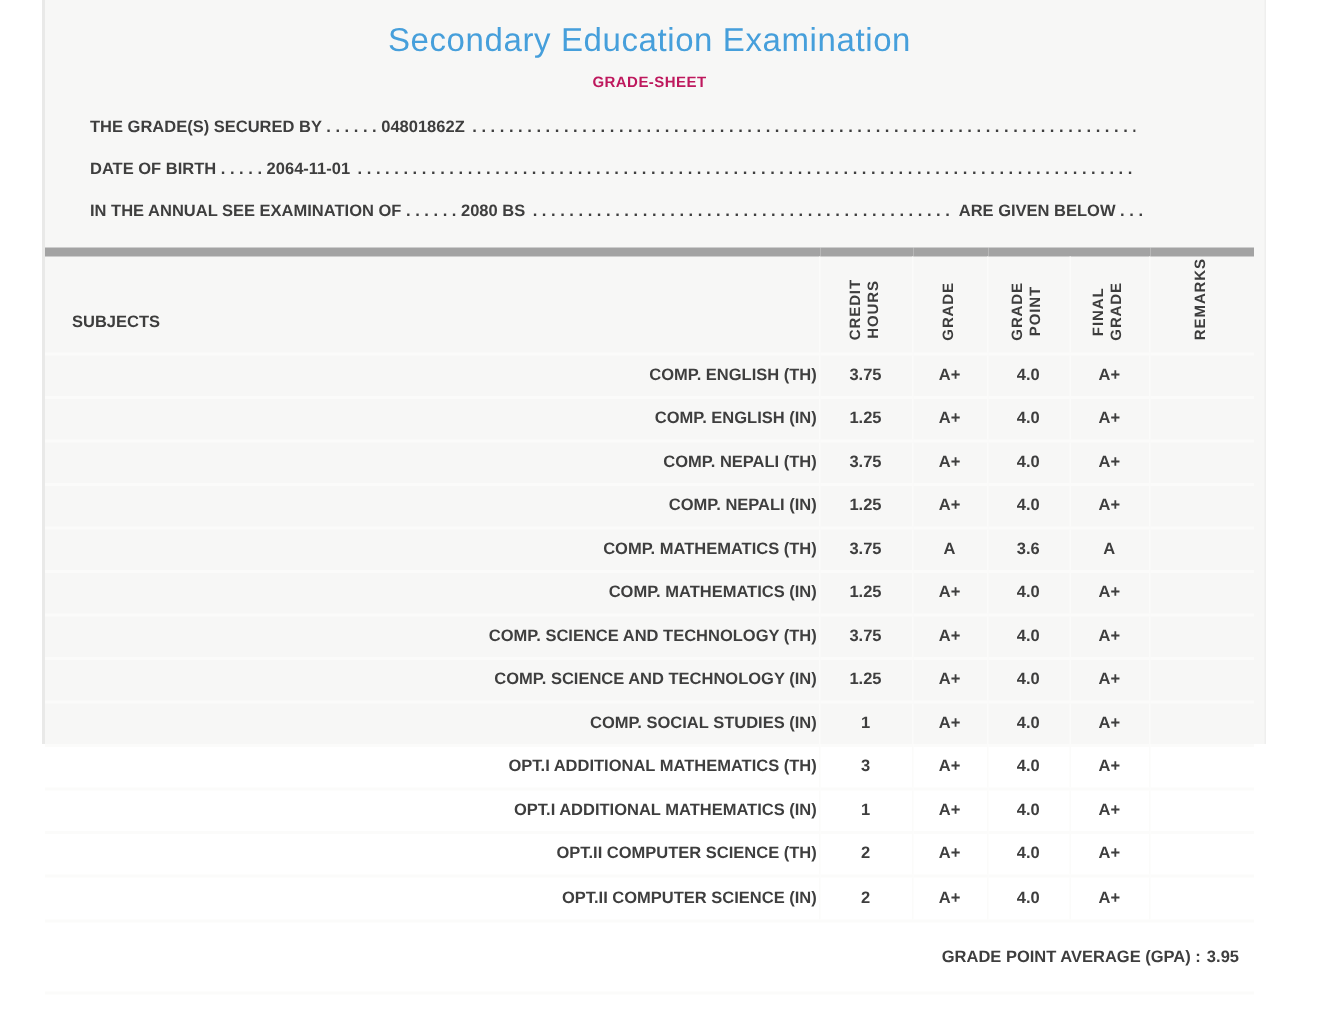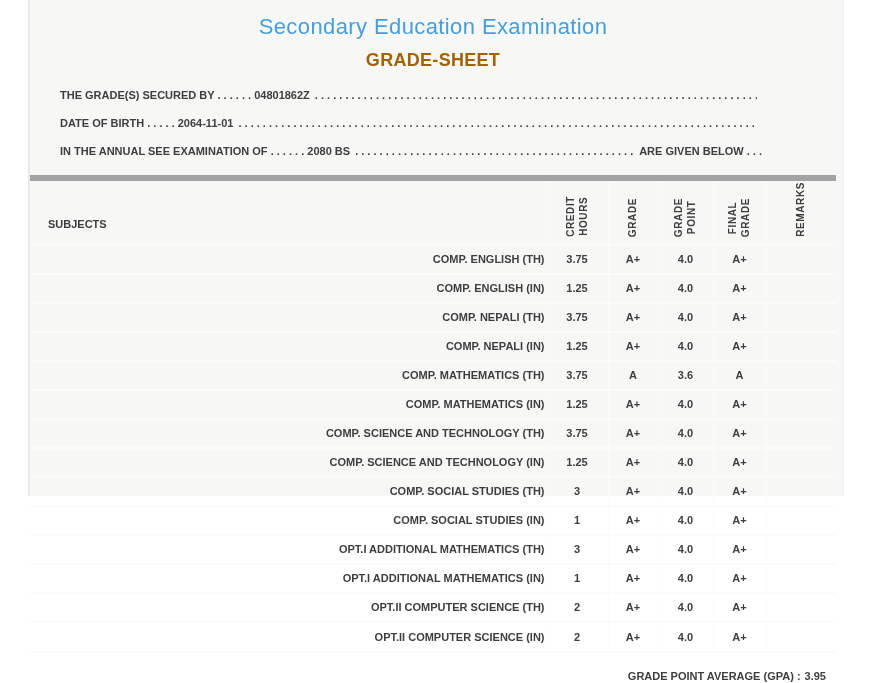--- a/index.html
+++ b/index.html
@@ -24,22 +24,22 @@
     padding-top: 14px;
     text-align: center;
     color: #469fdb;
     font-size: 22px;
     font-weight: 400;
     letter-spacing: 0.4px;
   }
   .subtitle {
     margin: 10px 0 0 0;
     text-align: center;
-    color: #a16207;
-    font-size: 18px;
+    color: #be185d;
+    font-size: 10px;
     font-weight: 700;
     letter-spacing: 0.3px;
   }
   .info { margin-top: 10px; padding-left: 30px; }
   .info-line {
     display: flex;
     align-items: center;
     width: 702px;
     height: 28px;
     overflow: hidden;
@@ -219,28 +219,20 @@
 
         <tr>
           <td class="td-sub">COMP. SCIENCE AND TECHNOLOGY (IN)</td>
           <td class="td-c">1.25</td>
           <td class="td-c">A+</td>
           <td class="td-c">4.0</td>
           <td class="td-c">A+</td>
           <td class="td-c"></td>
         </tr>
 
-        <tr>
-          <td class="td-sub">COMP. SOCIAL STUDIES (TH)</td>
-          <td class="td-c">3</td>
-          <td class="td-c">A+</td>
-          <td class="td-c">4.0</td>
-          <td class="td-c">A+</td>
-          <td class="td-c"></td>
-        </tr>
 
         <tr>
           <td class="td-sub">COMP. SOCIAL STUDIES (IN)</td>
           <td class="td-c">1</td>
           <td class="td-c">A+</td>
           <td class="td-c">4.0</td>
           <td class="td-c">A+</td>
           <td class="td-c"></td>
         </tr>
 

